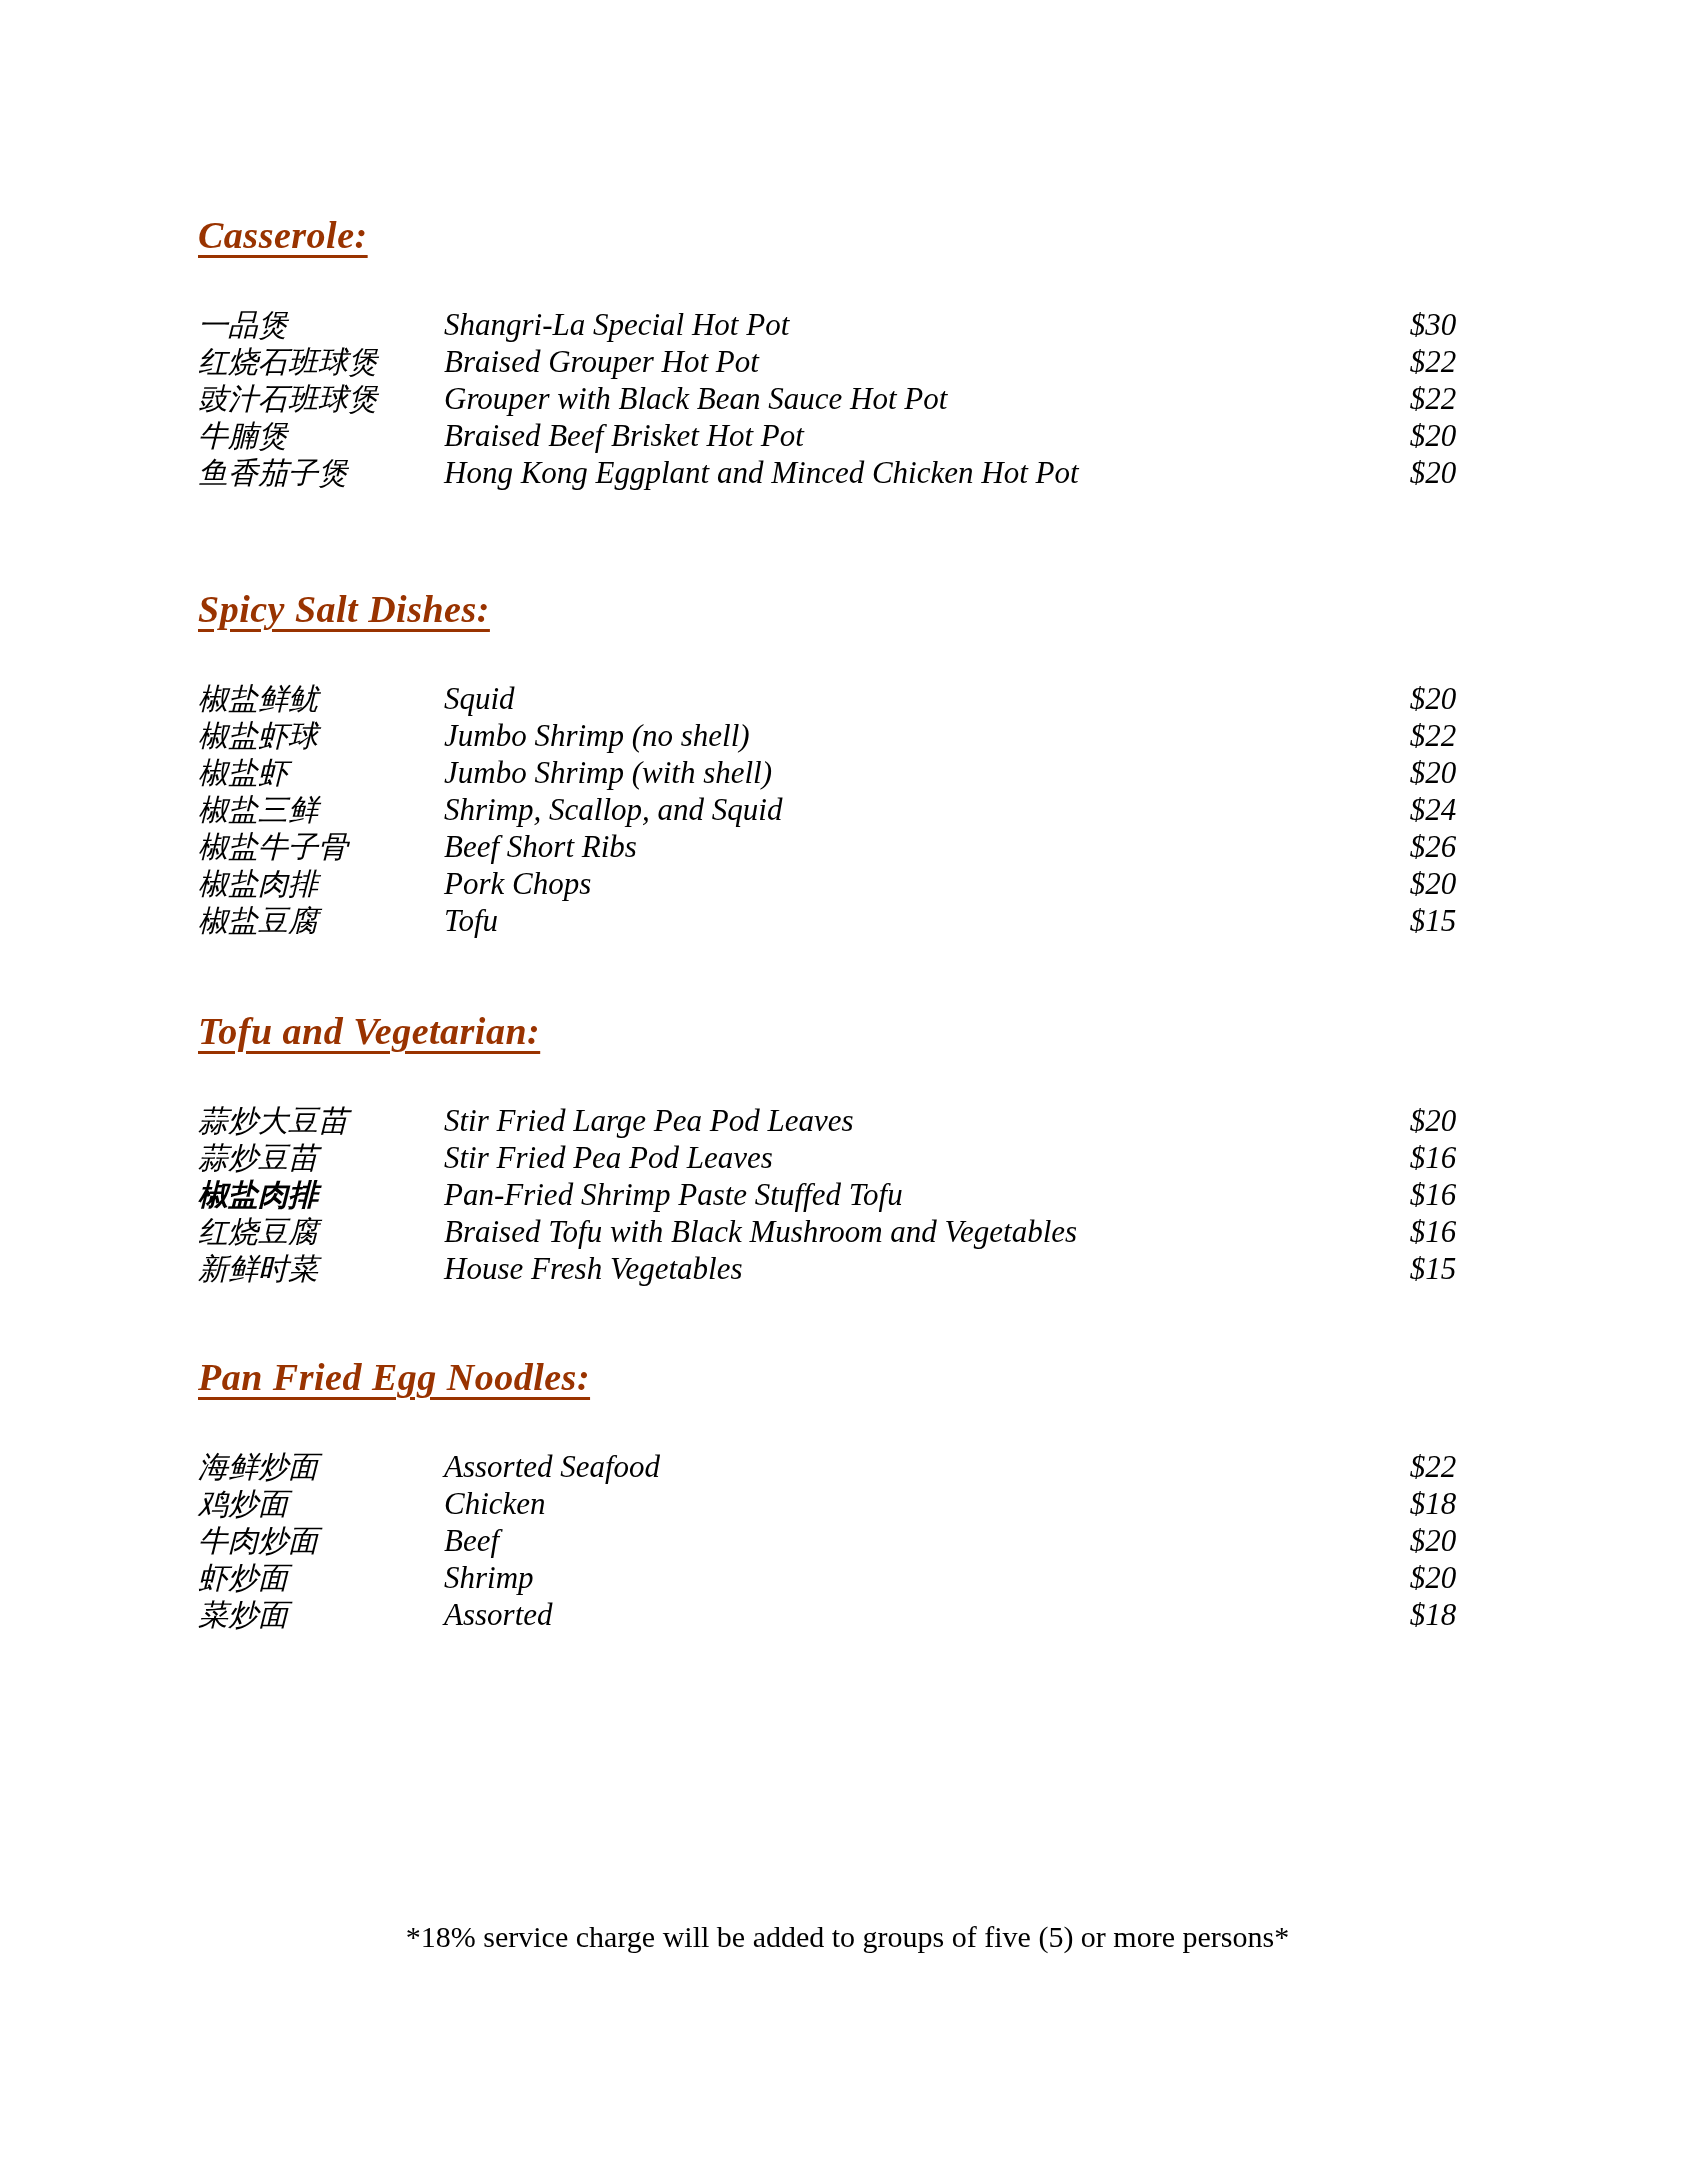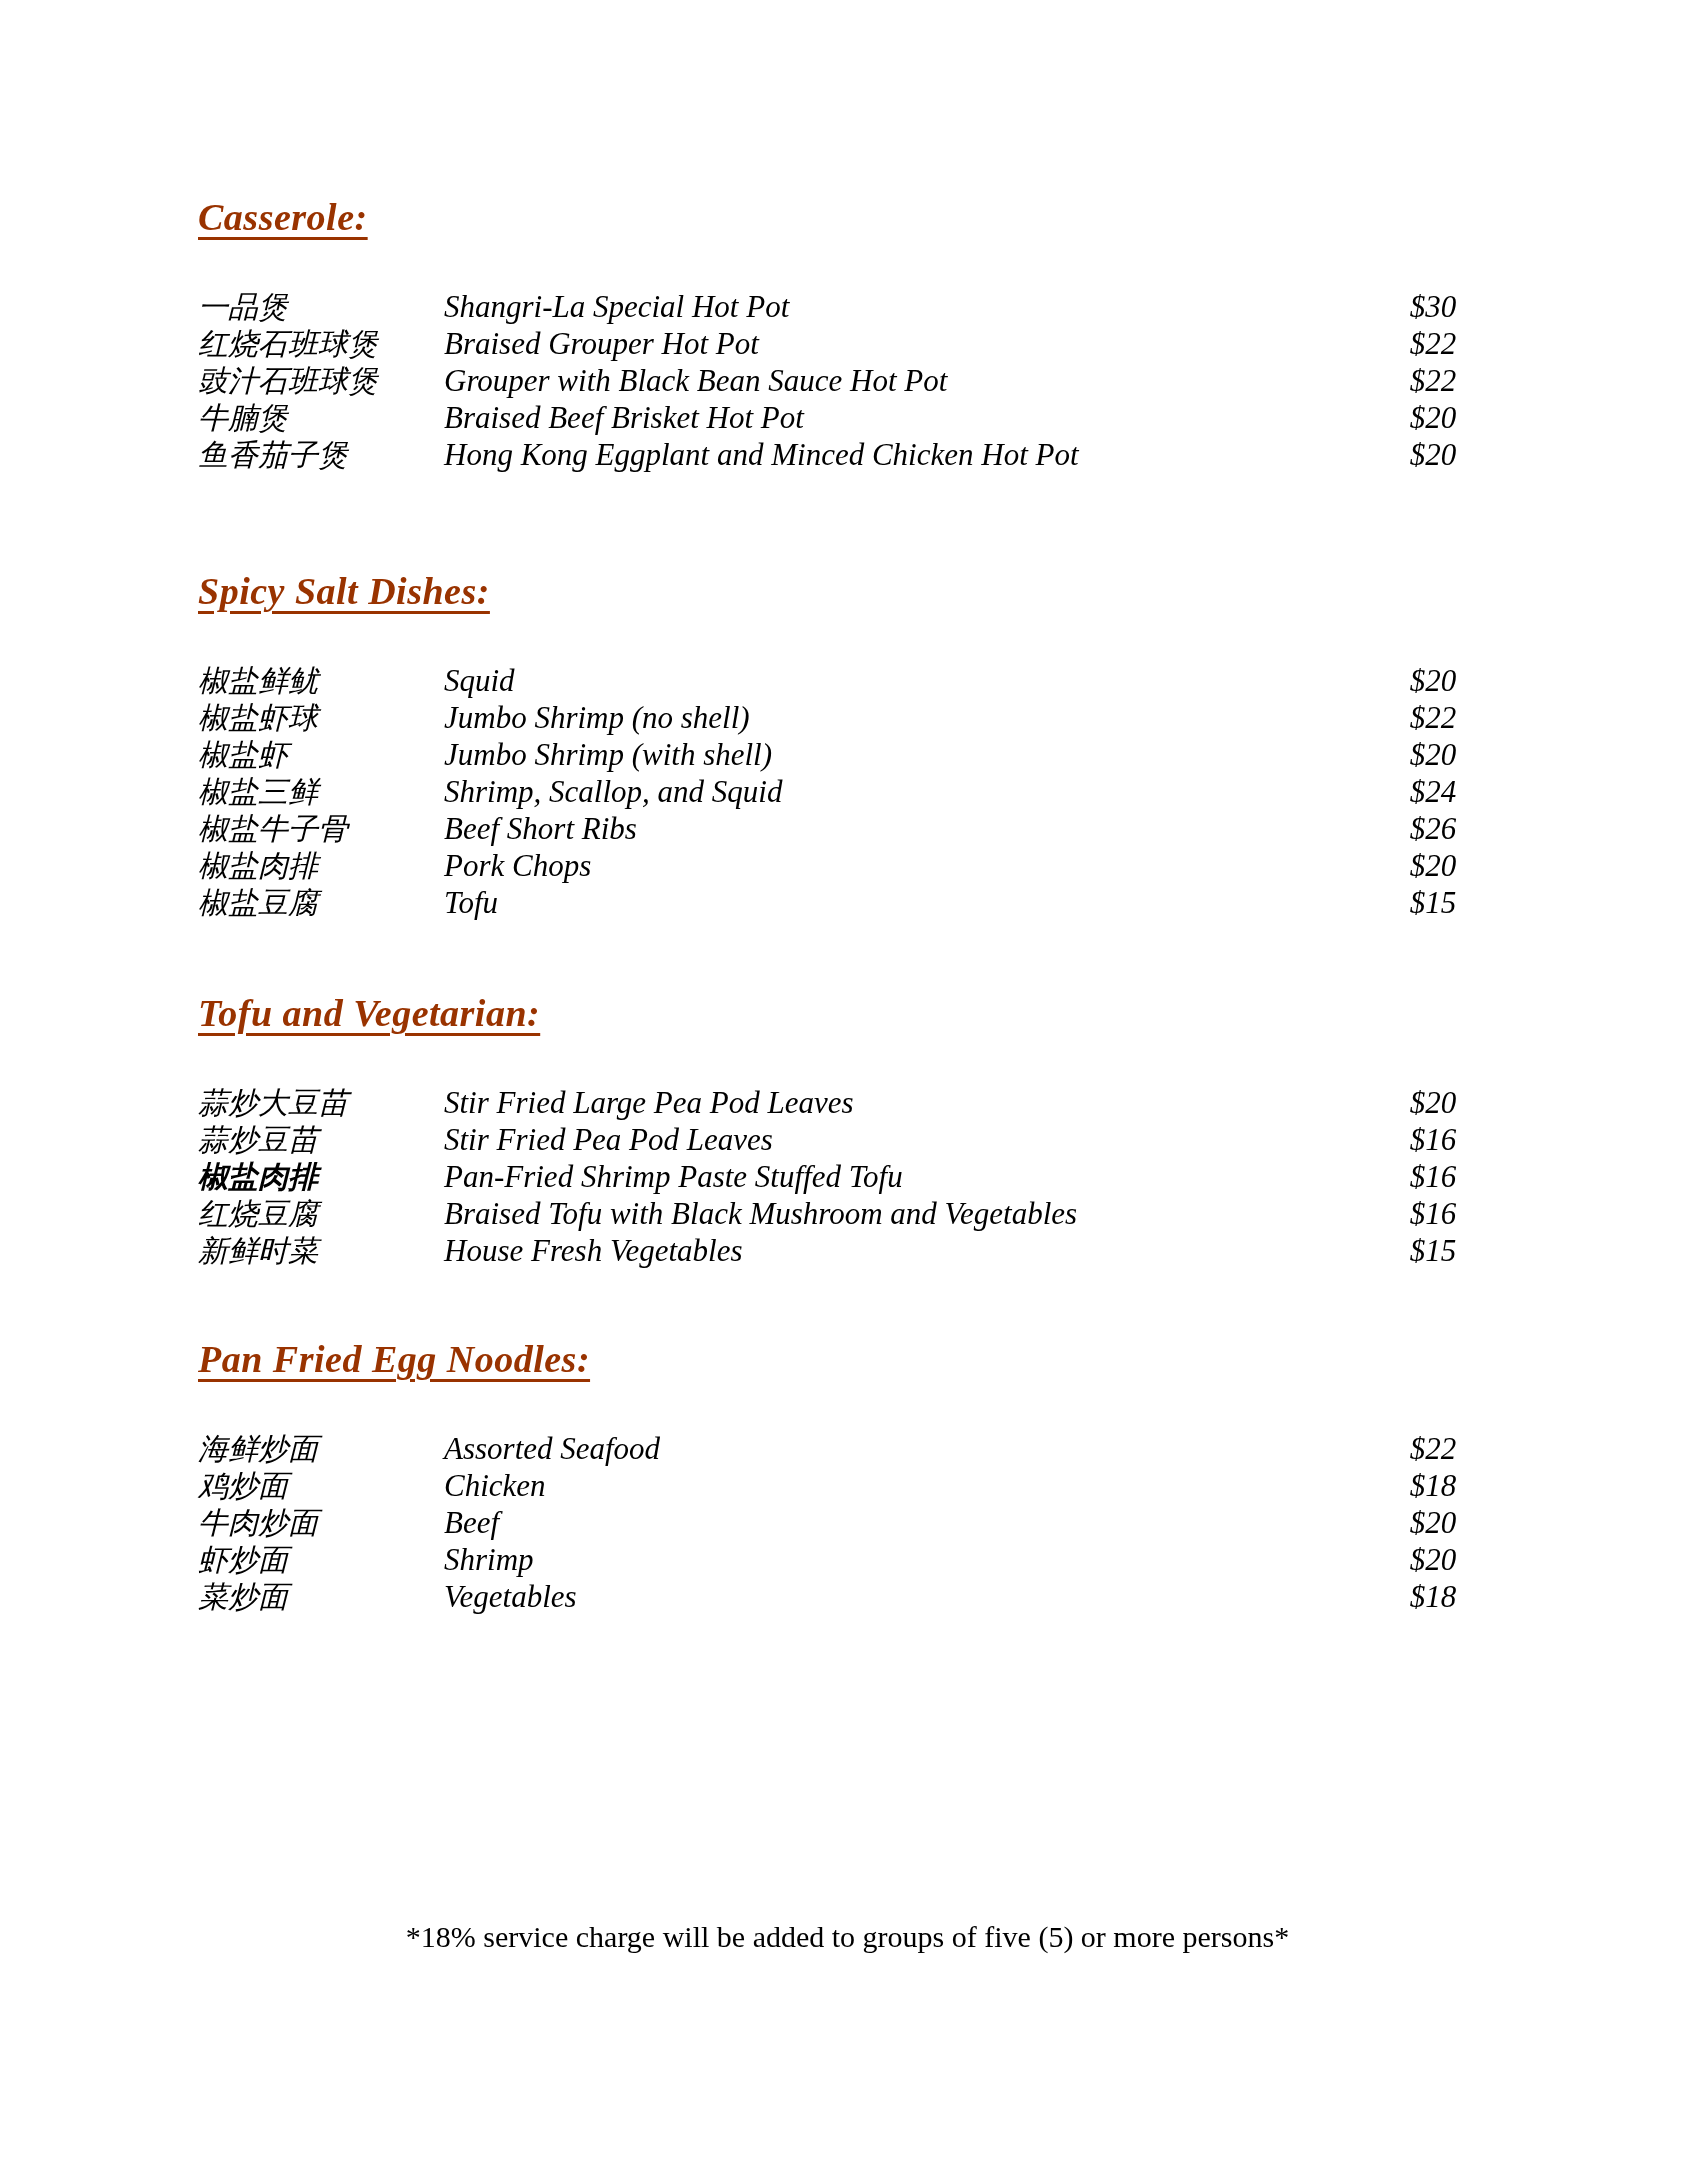--- a/index.html
+++ b/index.html
@@ -8,21 +8,21 @@
     position: relative;
     width: 1683px;
     height: 2178px;
     background: var(--page-bg, #ffffff);
     color: var(--text-color, #000000);
     font-family: "Liberation Serif", "DejaVu Serif", serif;
     overflow: hidden;
   }
   .content {
     position: absolute;
-    top: 194px;
+    top: 212px;
     left: 198px;
     right: 203px;
   }
   .menu-section { }
   .menu-section + .menu-section { margin-top: 0; }
   .menu-section:nth-of-type(2) { margin-top: 95px; }
   .menu-section:nth-of-type(3) { margin-top: 69px; }
   .menu-section:nth-of-type(4) { margin-top: 67px; }
   .section-title {
     display: inline-block;
@@ -193,21 +193,21 @@
             <span class="en">Beef</span>
             <span class="price">$20</span>
           </div>
           <div class="item-row">
             <span class="cn">虾炒面</span>
             <span class="en">Shrimp</span>
             <span class="price">$20</span>
           </div>
           <div class="item-row">
             <span class="cn">菜炒面</span>
-            <span class="en">Vegetables</span>
+            <span class="en">Assorted</span>
             <span class="price">$18</span>
           </div>
         </div>
     </section>
 
   </main>
 
   <footer class="footer">
     <span>*18% service charge will be added to groups of five (5) or more persons*</span>
   </footer>

